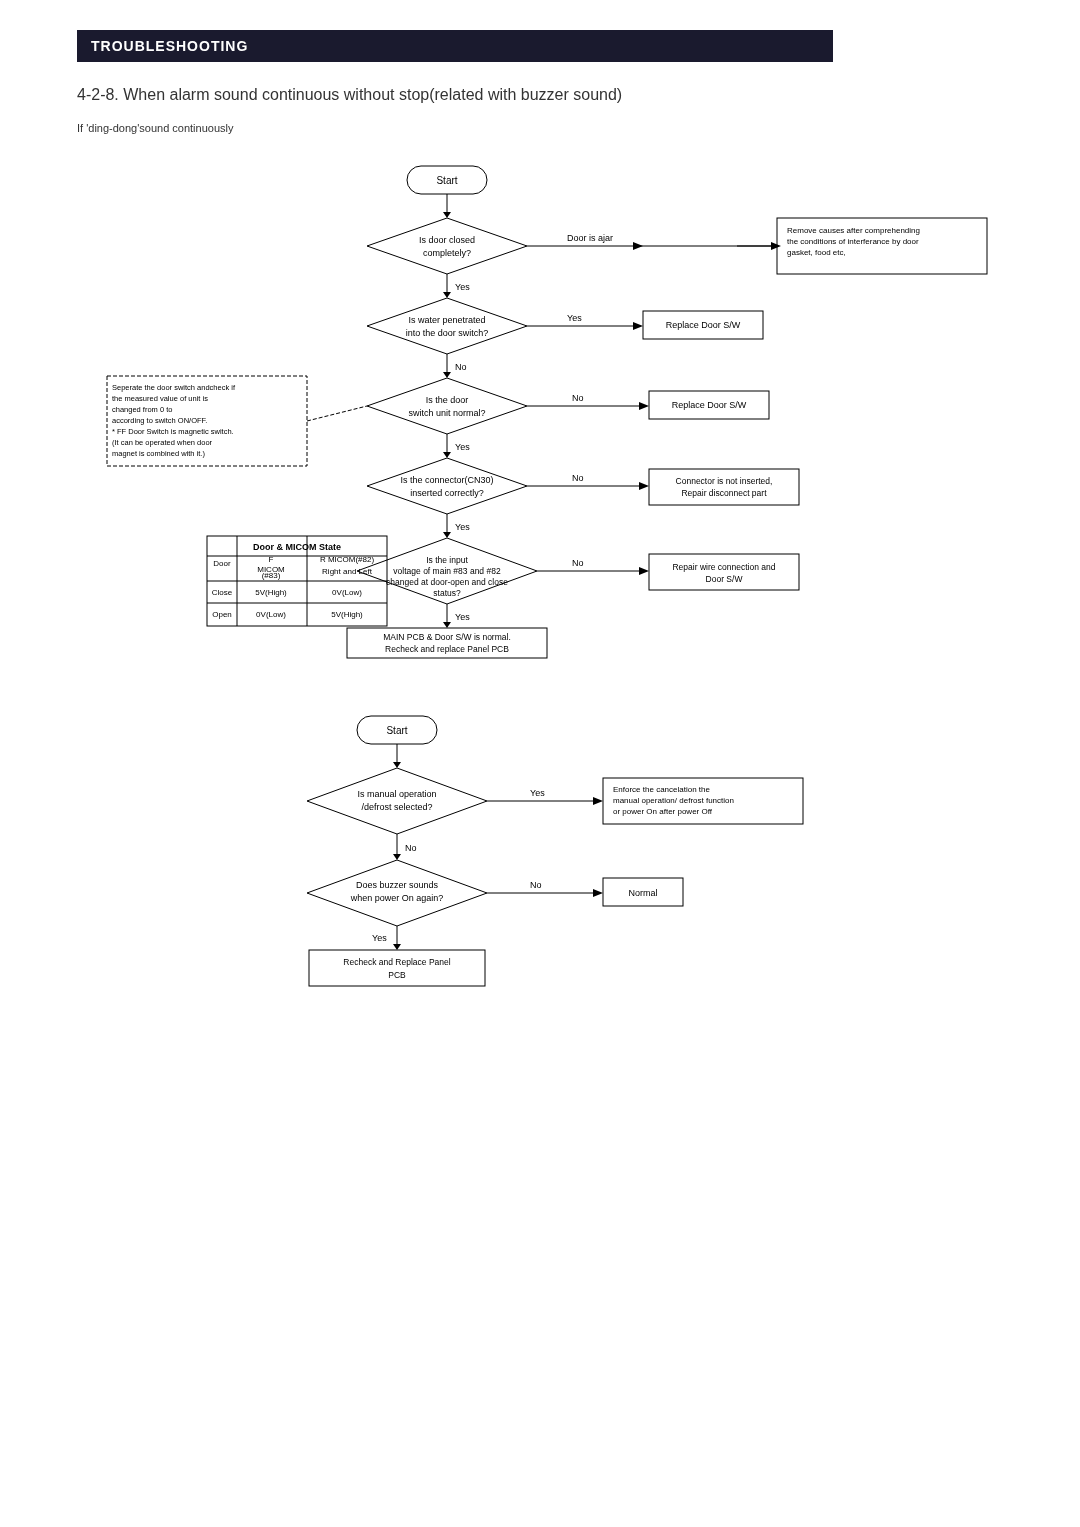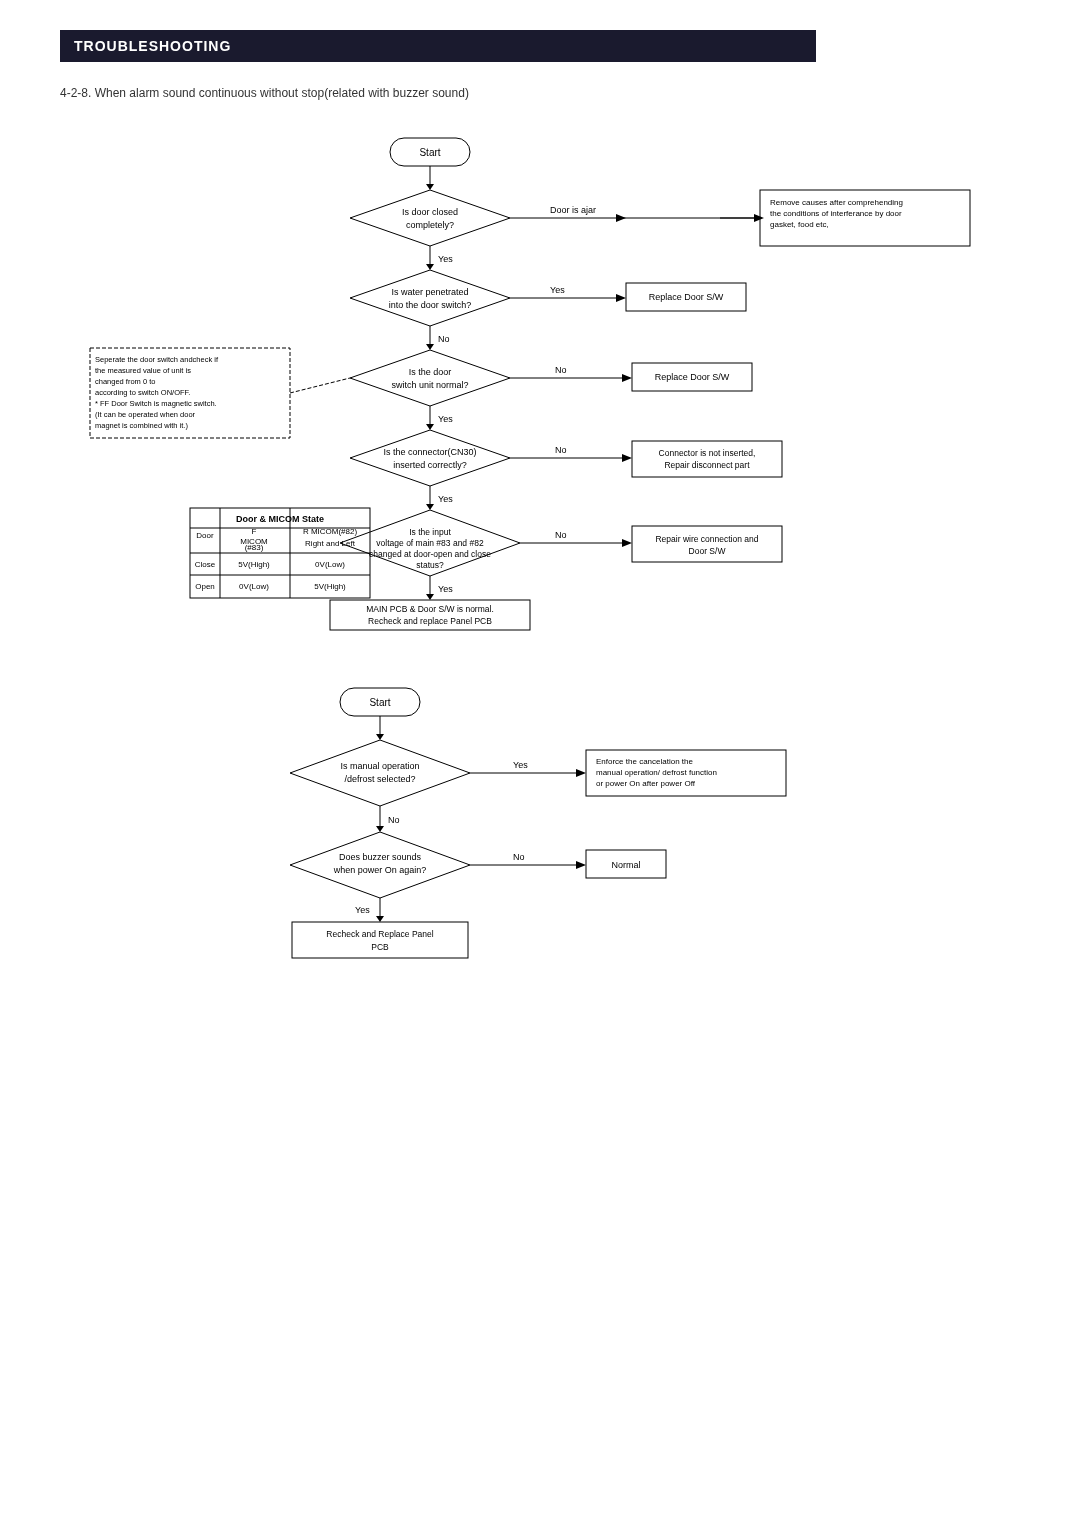--- a/index.html
+++ b/index.html
@@ -9,32 +9,33 @@
       background: #fff;
       font-family: Arial, sans-serif;
       font-size: 11px;
       color: #000;
     }
     .page {
       width: 876px;
       min-height: 1527px;
       padding: 30px 60px;
       position: relative;
+      margin-left: 17px;
     }
     .header-bar {
       background: #1a1a2e;
       color: #fff;
       padding: 8px 14px;
       font-size: 14px;
       font-weight: bold;
       letter-spacing: 1px;
       margin-bottom: 24px;
     }
     .section-title {
-      font-size: 12px;
+      font-size: 16px;
       margin-bottom: 18px;
       color: #333;
     }
     .subsection-title {
       font-size: 11px;
       margin-bottom: 12px;
       color: #333;
     }
     .diagram-area {
       position: relative;
@@ -54,20 +55,21 @@
 </head>
 <body>
 
 <div class="page">
   <div class="header-bar">
     <span>TROUBLESHOOTING</span>
   </div>
 
   <div class="section-title">4-2-8. When alarm sound continuous without stop(related with buzzer sound)</div>
 
+  <div class="subsection-title">If 'ding-dong'sound continuously</div>
 
   <div class="diagram-area">
     <svg class="flowchart-svg" width="960" height="520">
 
       <rect x="330" y="20" width="80" height="28" rx="14" ry="14" fill="none" stroke="#000" stroke-width="1"></rect>
       <text x="370" y="38" text-anchor="middle" font-size="10" font-family="Arial">Start</text>
 
       <line x1="370" y1="48" x2="370" y2="70" stroke="#000" stroke-width="1"></line>
       <polygon points="366,66 374,66 370,72" fill="#000"></polygon>
 

